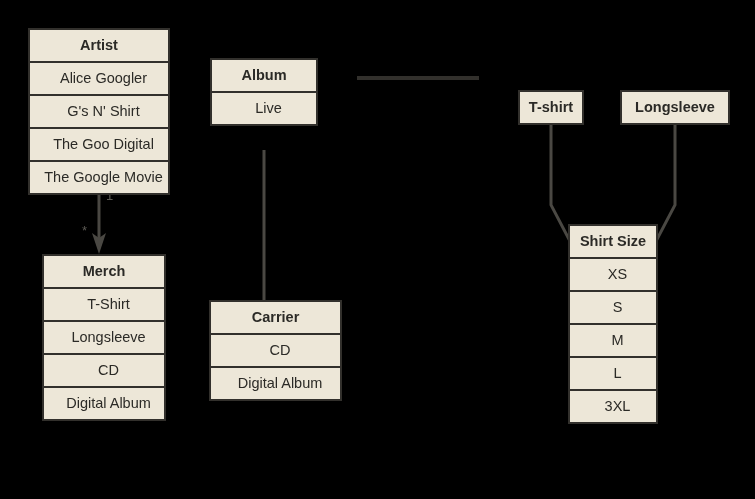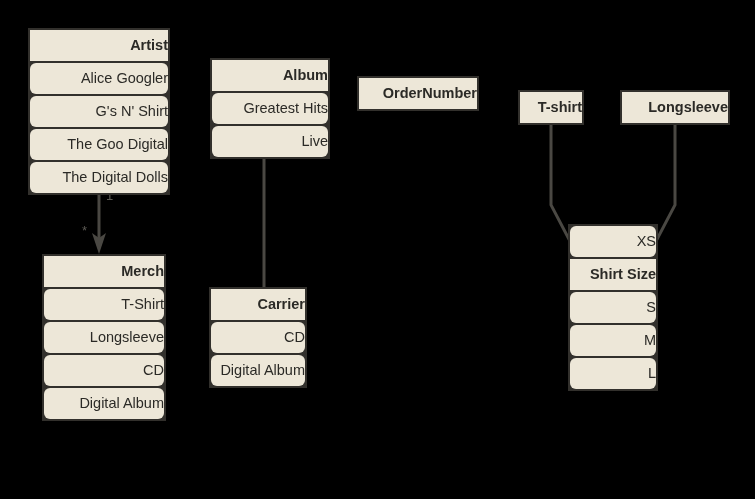--- a/index.html
+++ b/index.html
@@ -37,26 +37,25 @@
     background: #EDE7D8;
     color: #2B2A26;
     height: 31px;
     line-height: 31px;
     font-size: 14.5px;
     white-space: nowrap;
     overflow: hidden;
   }
   .cell.header {
     font-weight: bold;
-    text-align: right;
+    text-align: center;
   }
   .cell.row {
-    text-align: right;
+    text-align: center;
     padding-left: 9px;
-    border-radius: 6px;
   }
   .edge-label {
     position: absolute;
     color: #5C5A54;
     font-size: 13px;
     line-height: 13px;
     white-space: nowrap;
   }
 </style>
 </head>
@@ -85,56 +84,55 @@
   </svg>
 
   <div class="edge-label" style="left:106px; top:189px;">1</div>
   <div class="edge-label" style="left:82px; top:224px;">*</div>
 
   <div class="entity" style="left:28px; top:28px; width:142px;">
     <div class="cell header">Artist</div>
     <div class="cell row">Alice Googler</div>
     <div class="cell row">G's N' Shirt</div>
     <div class="cell row">The Goo Digital</div>
-    <div class="cell row">The Digital Dolls</div>
+    <div class="cell row">The Google Movie</div>
   </div>
 
-  <div class="entity" style="left:210px; top:58px; width:120px;">
+  <div class="entity" style="left:210px; top:58px; width:108px;">
     <div class="cell header">Album</div>
-    <div class="cell row">Greatest Hits</div>
     <div class="cell row">Live</div>
   </div>
 
   <div class="entity" style="left:357px; top:76px; width:122px;">
-    <div class="cell header">OrderNumber</div>
   </div>
 
   <div class="entity" style="left:518px; top:90px; width:66px;">
     <div class="cell header">T-shirt</div>
   </div>
 
   <div class="entity" style="left:620px; top:90px; width:110px;">
     <div class="cell header">Longsleeve</div>
   </div>
 
   <div class="entity" style="left:42px; top:254px; width:124px;">
     <div class="cell header">Merch</div>
     <div class="cell row">T-Shirt</div>
     <div class="cell row">Longsleeve</div>
     <div class="cell row">CD</div>
     <div class="cell row">Digital Album</div>
   </div>
 
-  <div class="entity" style="left:209px; top:287px; width:98px;">
+  <div class="entity" style="left:209px; top:300px; width:133px;">
     <div class="cell header">Carrier</div>
     <div class="cell row">CD</div>
     <div class="cell row">Digital Album</div>
   </div>
 
   <div class="entity" style="left:568px; top:224px; width:90px;">
+    <div class="cell header">Shirt Size</div>
     <div class="cell row">XS</div>
-    <div class="cell header">Shirt Size</div>
     <div class="cell row">S</div>
     <div class="cell row">M</div>
     <div class="cell row">L</div>
+    <div class="cell row">3XL</div>
   </div>
 
 </div>
 
 </body></html>

